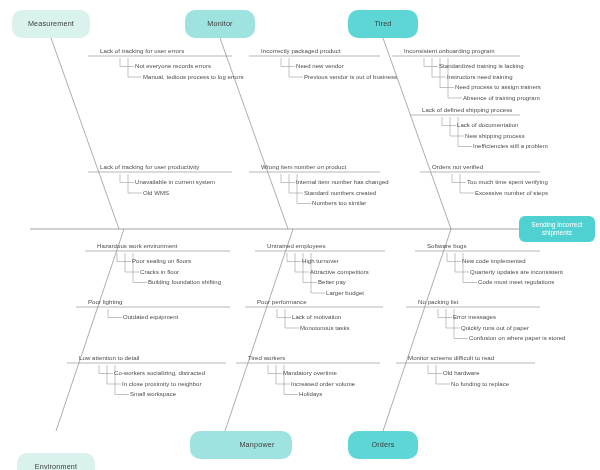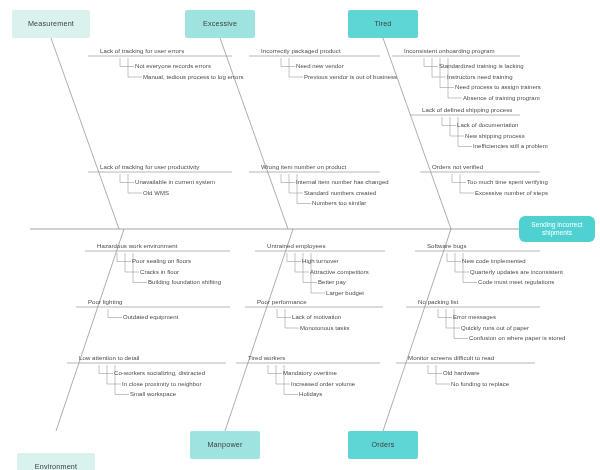--- a/index.html
+++ b/index.html
@@ -3,21 +3,21 @@
 <meta charset="utf-8">
 <style>
   html,body{margin:0;padding:0;background:#ffffff;}
   body{
     width:600px;height:470px;position:relative;overflow:hidden;
     font-family:"Liberation Sans","DejaVu Sans",sans-serif;
     color:#3a3a3a;
   }
   #diagram{position:absolute;left:0;top:0;width:600px;height:470px;}
   .cat-box{
-    position:absolute;border-radius:2px;display:flex;align-items:center;
+    position:absolute;border-radius:10px;display:flex;align-items:center;
     justify-content:center;font-size:7.2px;color:#3d3d3d;letter-spacing:.2px;
     text-align:center;line-height:1.1;
   }
   .effect-box{
     position:absolute;border-radius:6px;display:flex;align-items:center;
     justify-content:center;font-size:6.6px;color:#ffffff;text-align:center;
     line-height:1.25;padding:2px 4px;box-sizing:border-box;
   }
   .cause-label{
     position:absolute;font-size:6.1px;color:#4a4a4a;white-space:nowrap;
@@ -104,29 +104,29 @@
       <line x1="396" y1="363" x2="535" y2="363" class="ln-rib"></line>
       <path d="M 428 365 L 428 373.5 L 442 373.5" class="ln-sub"></path>
       <path d="M 436 365 L 436 384 L 450 384" class="ln-sub"></path>
       <line x1="519" y1="229" x2="524" y2="229" class="ln-spine"></line>
     </svg>
 
   <div class="cat-box" style="left:12px;top:10px;width:78px;height:28px;background:#d9f2ee;">
     <span>Measurement</span>
   </div>
   <div class="cat-box" style="left:185px;top:10px;width:70px;height:28px;background:#9fe3e0;">
-    <span>Excessive</span>
+    <span>Monitor</span>
   </div>
   <div class="cat-box" style="left:348px;top:10px;width:70px;height:28px;background:#5ed6d6;">
     <span>Tired</span>
   </div>
   <div class="cat-box" style="left:17px;top:453px;width:78px;height:28px;background:#d9f2ee;">
     <span>Environment</span>
   </div>
-  <div class="cat-box" style="left:190px;top:431px;width:70px;height:28px;background:#9fe3e0;">
+  <div class="cat-box" style="left:190px;top:431px;width:70px;height:28px;background:#9fe3e0;padding-left:32px;">
     <span>Manpower</span>
   </div>
   <div class="cat-box" style="left:348px;top:431px;width:70px;height:28px;background:#5ed6d6;">
     <span>Orders</span>
   </div>
 
   <div class="effect-box" style="left:519px;top:216px;width:76px;height:26px;background:#4fd1d1;">
     <span>Sending incorrect shipments</span>
   </div>
 

